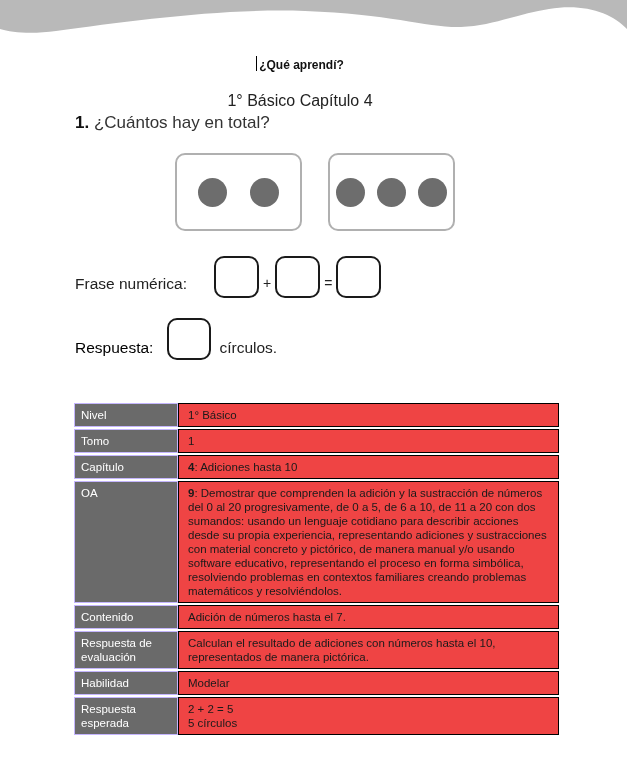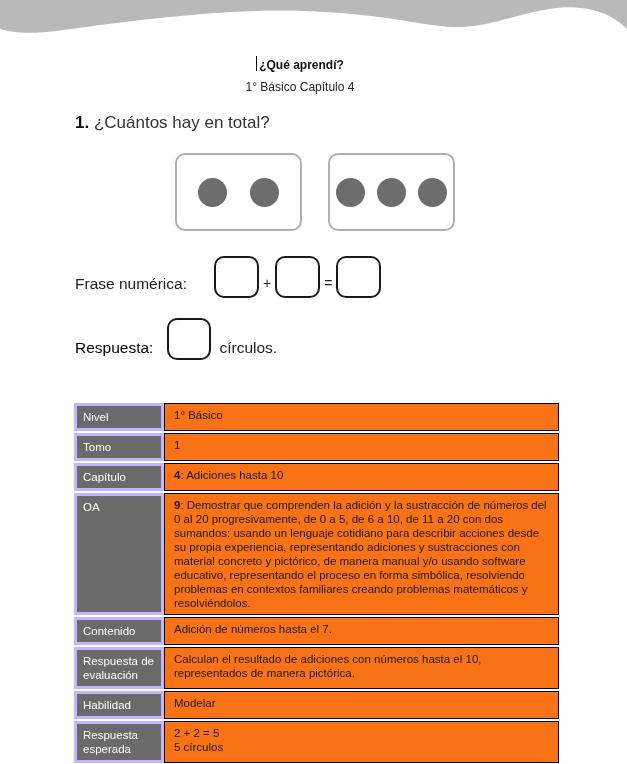--- a/index.html
+++ b/index.html
@@ -12,21 +12,21 @@
     height: 764px;
     background: #ffffff;
     overflow: hidden;
   }
 
   .wave { position: absolute; top: 0; left: 0; display: block; }
 
   .title-wrap { position: absolute; top: 55px; left: 0; width: 600px; text-align: center; }
   .title { font-size: 12px; font-weight: bold; line-height: 20px; color: #111; }
   .caret { display: inline-block; width: 1px; height: 15px; background: #000; margin-right: 2px; vertical-align: -2px; }
-  .subtitle { font-size: 12px; line-height: 16px; margin-top: 4px; color: #222; }
+  .subtitle { font-size: 16px; line-height: 16px; margin-top: 18px; color: #222; }
 
   .question { position: absolute; left: 75px; top: 113px; font-size: 17px; color: #333; }
   .qnum { font-weight: bold; color: #111; }
 
   .group-box {
     position: absolute; top: 153px; height: 78px;
     border: 2px solid #b0b0b0; border-radius: 10px; background: #fff;
     display: flex; align-items: center; justify-content: center;
   }
   .group-box.b1 { left: 175px; width: 127px; gap: 23px; }
@@ -42,26 +42,26 @@
   .resp-label { font-size: 15.5px; line-height: 18px; margin: 0 14px 3px 0; color: #000000; }
   .resp-suffix { font-size: 15.5px; line-height: 18px; margin: 0 14px 3px 8px; color: #222; }
   .resp-row .ansbox { width: 44px; height: 42px; }
 
   table.info {
     position: absolute; left: 74px; top: 401px; width: 485px;
     border-collapse: separate; border-spacing: 0 2px;
     font-size: 11.5px; line-height: 14px;
   }
   table.info th {
-    width: 90px; background: #6a6a6a; color: #ffffff;
+    width: 104px; background: #6a6a6a; color: #ffffff;
     font-weight: normal; text-align: left; vertical-align: top;
-    padding: 4px 4px 4px 6px; border: 3px solid #c4b5fd;
+    padding: 4px 4px 4px 6px; border: 1px solid #c4b5fd;
   }
   table.info td {
-    background: #f97316; color: #1a1a1a; vertical-align: top;
+    background: #ef4444; color: #1a1a1a; vertical-align: top;
     padding: 4px 6px 4px 9px; border: 1px solid #000;
   }
   table.info b { font-weight: bold; }
 </style>
 </head>
 <body>
 
 <div class="page">
 
   <svg class="wave" width="627" height="40" viewBox="0 0 627 40" aria-hidden="true">

